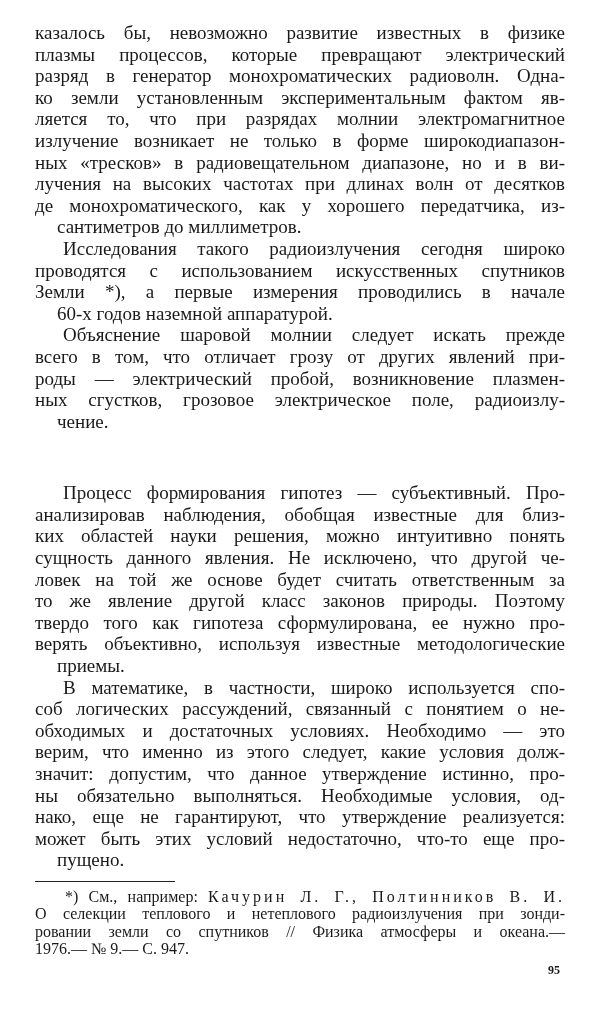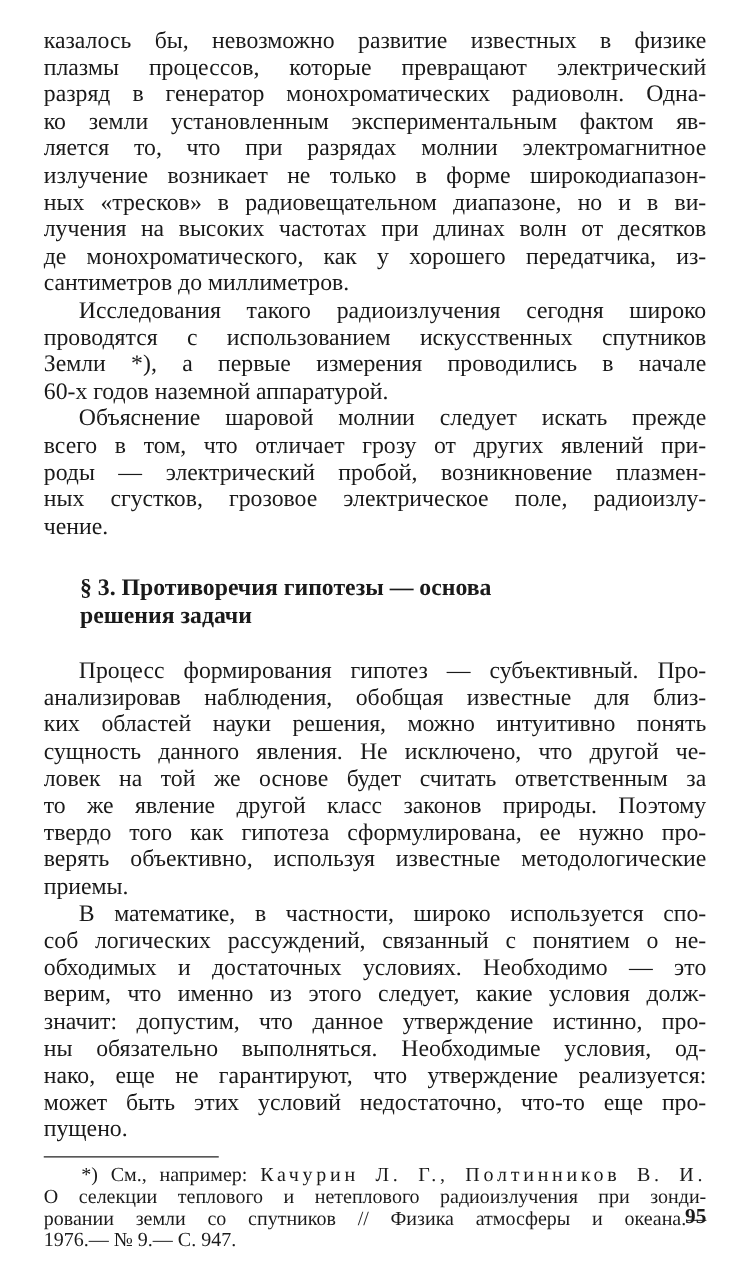--- a/index.html
+++ b/index.html
@@ -1,31 +1,31 @@
 <!DOCTYPE html>
 <html><head>
 <meta charset="utf-8">
 <style>
   html, body { margin:0; padding:0; background:#ffffff; }
   body { width:600px; height:1010px; position:relative; overflow:hidden; color:#1a1a1a;
          font-family:"Liberation Serif", "DejaVu Serif", serif; }
   .page { position:absolute; left:35px; top:22px; width:530px; }
   .line { display:block; height:21.6px; line-height:21.6px; font-size:19px; white-space:nowrap;
           text-align:justify; text-align-last:justify; }
-  .line.last { text-align-last:left; }
+  .line.last { text-align-last:left;margin-left:22px; }
   .indent { padding-left:28px; }
   .heading { font-weight:bold; font-size:19px; line-height:22px; padding-left:29px; }
   .heading .hline { display:block; height:22px; white-space:nowrap; }
   .gap-h { height:28px; }
   .rule { width:140px; height:0; border-top:1.5px solid #222; margin:10px 0 6px 0; }
   .fn { display:block; height:17.5px; line-height:17.5px; font-size:16px; white-space:nowrap;
         text-align:justify; text-align-last:justify; }
   .fn.last { text-align-last:left; }
   .fn .sp { letter-spacing:3px; }
-  .pagenum { position:absolute; left:548px; top:963px; font-size:17px; font-weight:bold; }
+  .pagenum { position:absolute; left:548px; top:963px; font-size:12px; font-weight:bold; }
 </style>
 </head>
 <body>
 
 <div class="page">
 
   <div>
     <span class="line">казалось бы, невозможно развитие известных в физике</span>
     <span class="line">плазмы процессов, которые превращают электрический</span>
     <span class="line">разряд в генератор монохроматических радиоволн. Одна-</span>
@@ -48,24 +48,20 @@
   <div>
     <span class="line indent">Объяснение шаровой молнии следует искать прежде</span>
     <span class="line">всего в том, что отличает грозу от других явлений при-</span>
     <span class="line">роды — электрический пробой, возникновение плазмен-</span>
     <span class="line">ных сгустков, грозовое электрическое поле, радиоизлу-</span>
     <span class="line last">чение.</span>
   </div>
 
   <div class="gap-h"></div>
 
-  <div class="heading">
-    <span class="hline">§ 3. Противоречия гипотезы — основа</span>
-    <span class="hline">решения задачи</span>
-  </div>
 
   <div class="gap-h" style="height:22px"></div>
 
   <div>
     <span class="line indent">Процесс формирования гипотез — субъективный. Про-</span>
     <span class="line">анализировав наблюдения, обобщая известные для близ-</span>
     <span class="line">ких областей науки решения, можно интуитивно понять</span>
     <span class="line">сущность данного явления. Не исключено, что другой че-</span>
     <span class="line">ловек на той же основе будет считать ответственным за</span>
     <span class="line">то же явление другой класс законов природы. Поэтому</span>

